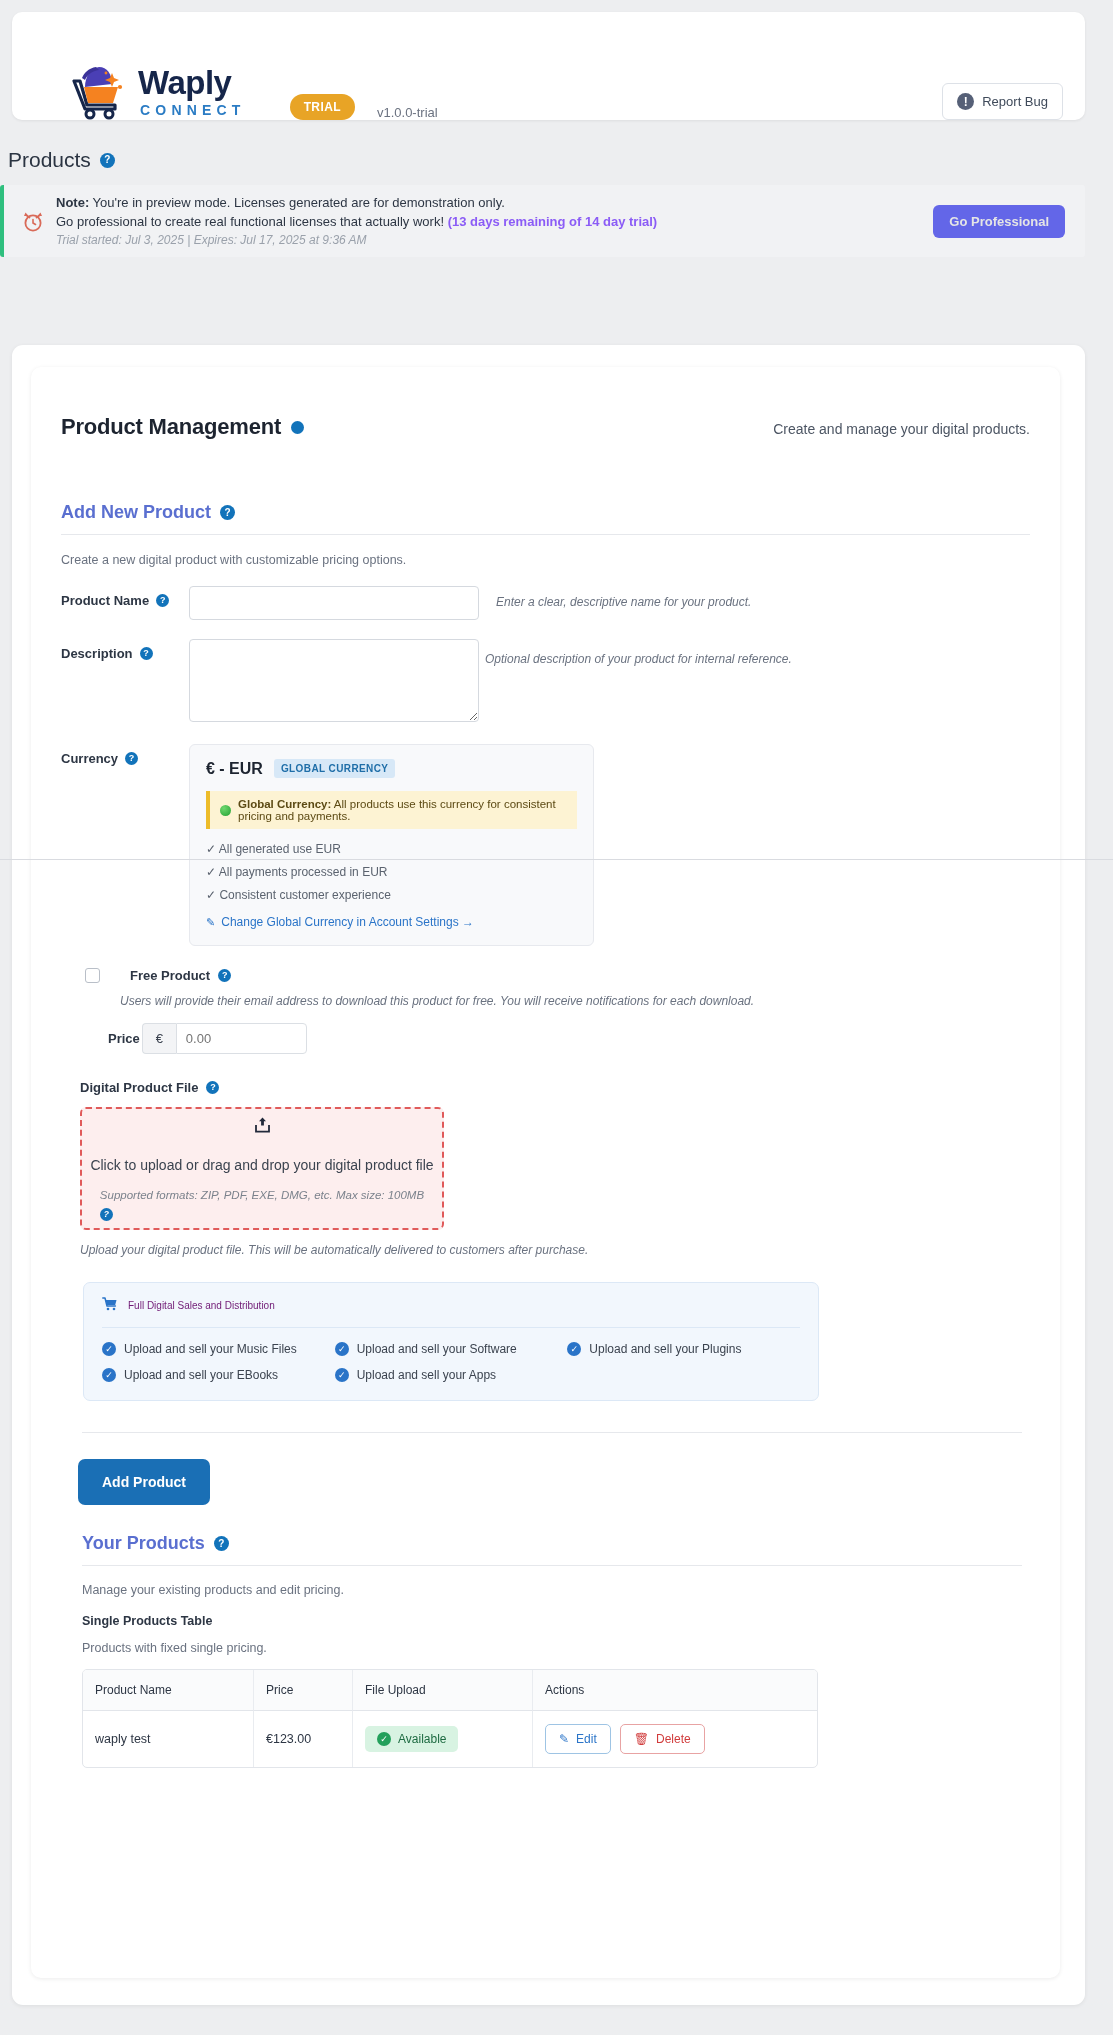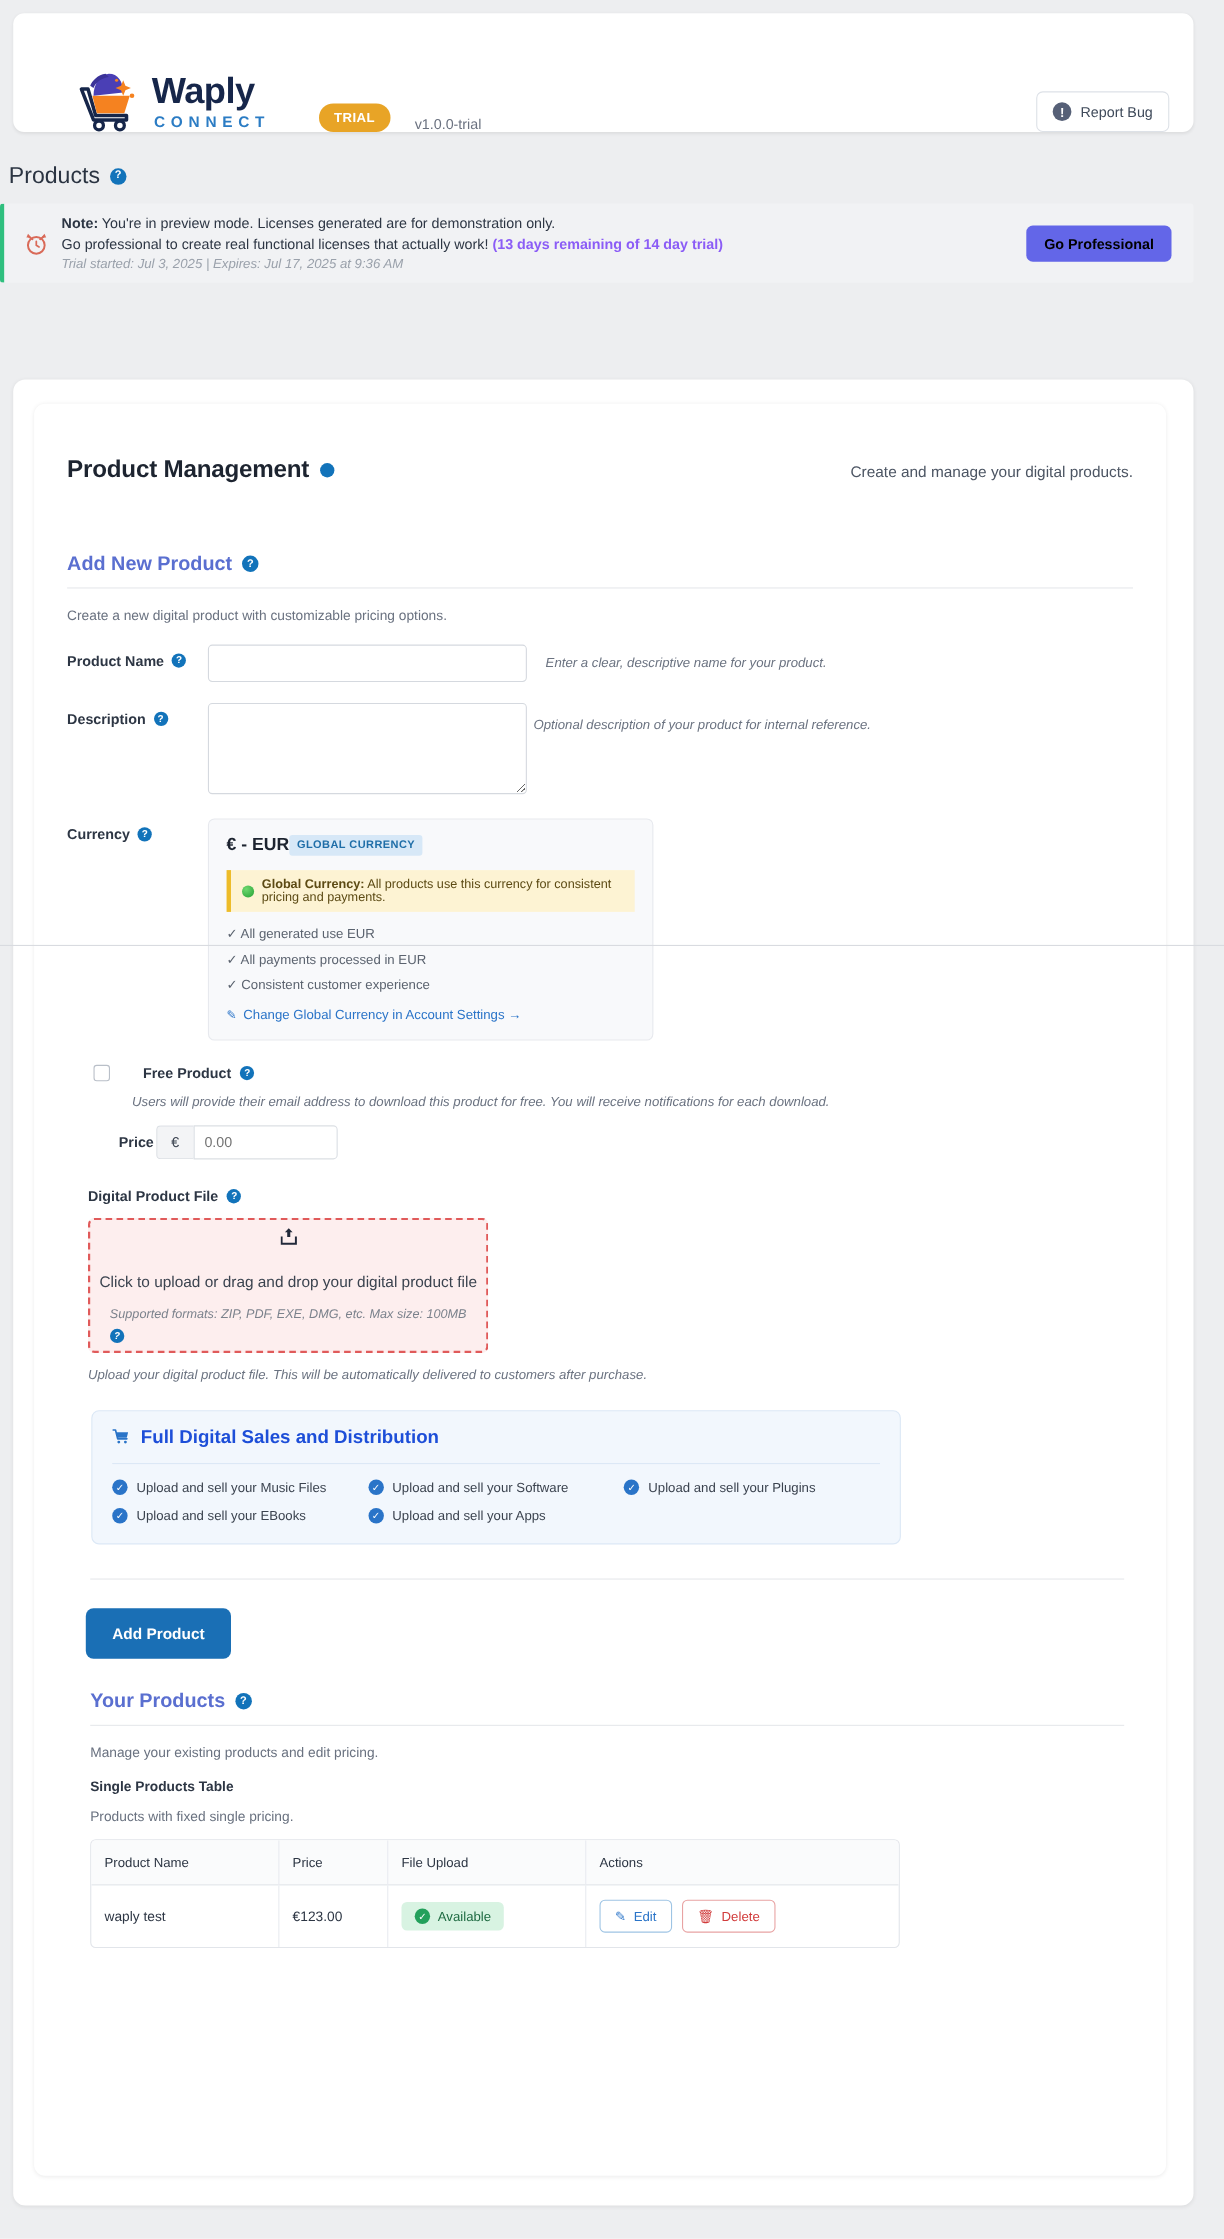--- a/index.html
+++ b/index.html
@@ -58,21 +58,21 @@
     display: flex; align-items: center; padding-left: 18px; padding-right: 20px;
   }
   .clock-icon { width: 22px; height: 24px; position: relative; flex: 0 0 auto; margin-right: 12px; }
   .banner-lines { display: flex; flex-direction: column; gap: 4px; }
   .banner-l1 { font-size: 13px; color: #2d3644; }
   .banner-l1 b { font-weight: bold; }
   .banner-l2 { font-size: 13px; color: #2d3644; }
   .banner-l2 .days { color: #8b5cf6; font-weight: bold; margin-top: 12px; }
   .banner-l3 { font-size: 12px; color: #9aa1ab; font-style: italic; }
   .go-pro-btn {
-    margin-left: auto; background: #6366e8; color: #000000; border: none;
+    margin-left: auto; background: #6366e8; color: #e5e5e5; border: none;
     font-size: 13px; font-weight: bold; padding: 9px 16px; border-radius: 6px;
     cursor: pointer; font-family: "Liberation Sans", sans-serif;
   }
 
   
   .outer-card {
     position: absolute; left: 12px; top: 345px; width: 1073px; height: 1660px;
     background: #fff; border-radius: 11px; box-shadow: 0 1px 4px rgba(0,0,0,0.07);
   }
   .inner-card {
@@ -109,21 +109,21 @@
   }
   .field-hint { font-size: 12px; color: #6a7280; font-style: italic; padding-top: 9px; margin-left: 17px; }
   .field-hint.lower { padding-top: 13px; margin-left: 6px; }
 
   
   .currency-row { display: flex; align-items: flex-start; margin-top: 22px; }
   .currency-box {
     width: 405px; background: #f8f9fb; border: 1px solid #e7e9ee; border-radius: 6px;
     padding: 14px 16px 16px 16px;
   }
-  .cur-top { display: flex; align-items: center; gap: 0; }
+  .cur-top { display: flex; align-items: center; gap: 11px; }
   .cur-code { font-size: 16px; font-weight: bold; color: #1d2430; }
   .cur-tag {
     background: #d7e8f7; color: #1f6ea8; font-size: 10px; font-weight: bold;
     letter-spacing: 0.4px; padding: 4px 7px; border-radius: 3px;
   }
   .cur-note {
     margin-top: 13px; background: #fdf3d3; border-left: 4px solid #edbc2a;
     padding: 7px 10px; font-size: 11.5px; color: #5c4a14; display: flex;
     align-items: center; gap: 7px;
   }
@@ -173,21 +173,21 @@
   .dz-main { margin-top: 21px; font-size: 14px; color: #3b434f; }
   .dz-sub { margin-top: 16px; font-size: 11.5px; color: #7b828c; font-style: italic; display: flex; align-items: flex-start; gap: 7px; flex-direction: column; }
   .dpf-hint { margin-top: 13px; margin-left: 19px; font-size: 12px; color: #6a7280; font-style: italic; }
 
   
   .features-box {
     margin-top: 25px; margin-left: 22px; width: 736px;
     background: #f2f7fd; border: 1px solid #dce8f6; border-radius: 7px;
     padding: 14px 18px 18px 18px;
   }
-  .feat-head { display: flex; align-items: center; gap: 10px; font-size: 17px; font-weight: bold; color: #1d4ed8; }
+  .feat-head { display: flex; align-items: center; gap: 10px; font-size: 10px; font-weight: normal; color: #701a75; }
   .cart-ico { font-size: 14px; }
   .feat-div { height: 1px; background: #dce8f6; margin-top: 13px; }
   .feat-grid { margin-top: 14px; display: grid; grid-template-columns: 1fr 1fr 1fr; row-gap: 12px; }
   .feat-item { display: flex; align-items: center; gap: 8px; font-size: 12px; color: #3b434f; }
   .check-circle {
     width: 14px; height: 14px; border-radius: 50%; background: #2a74c8; color: #fff;
     font-size: 9px; display: flex; align-items: center; justify-content: center;
     flex: 0 0 auto; line-height: 1;
   }
 

